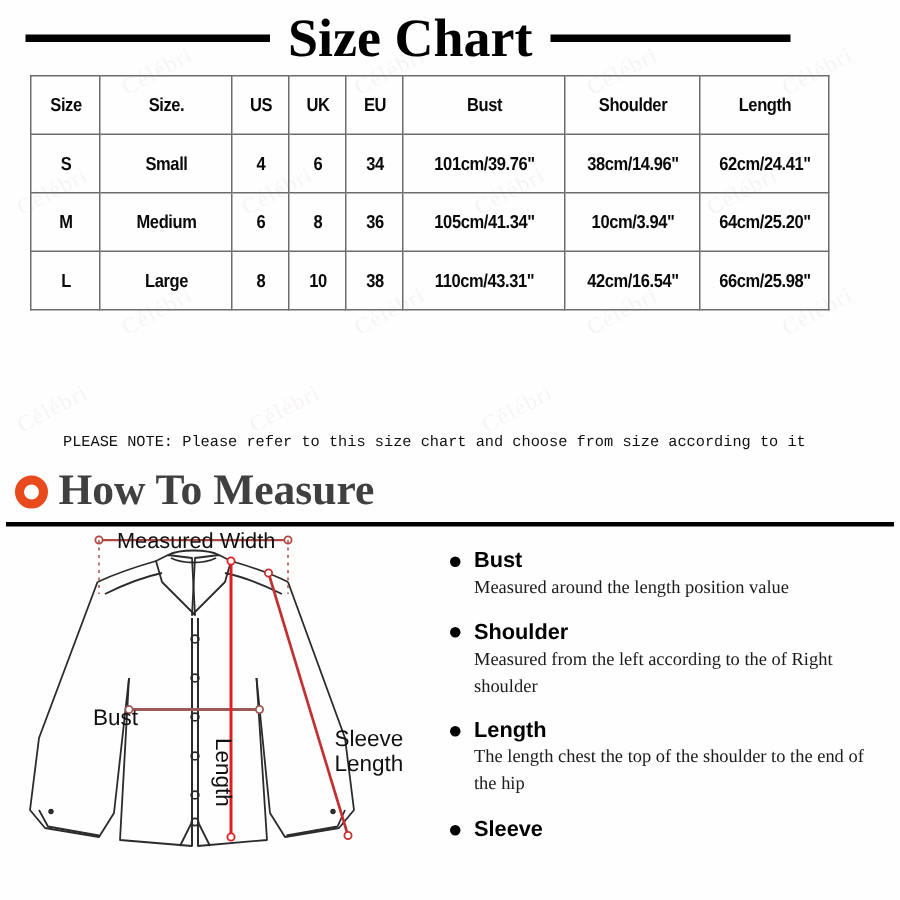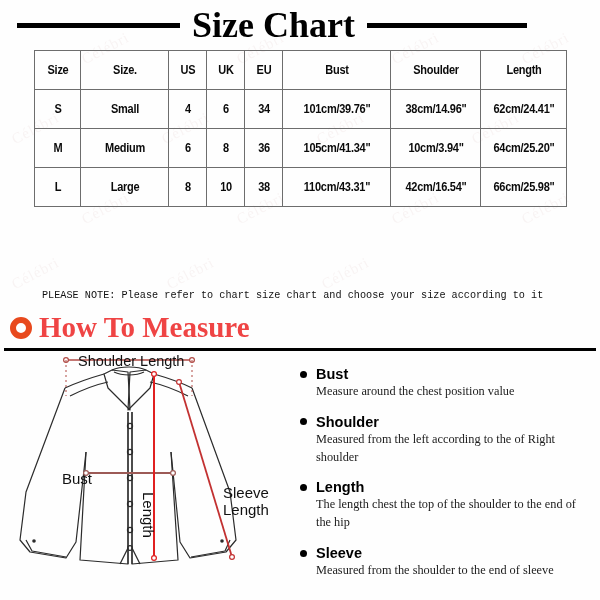--- a/index.html
+++ b/index.html
@@ -65,21 +65,21 @@
     font-weight: 700;
     color: #000;
     line-height: 1;
     white-space: nowrap;
   }
 
   
   .size-table-wrap {
     position: absolute;
     top: 50px;
-    left: 34px;
+    left: 20px;
     width: 532px;
     z-index: 2;
   }
   table.size-table {
     border-collapse: collapse;
     width: 532px;
     table-layout: fixed;
     background: transparent;
   }
   table.size-table td {
@@ -132,21 +132,21 @@
     border-radius: 50%;
     border: 6px solid #e8491d;
     box-sizing: border-box;
     margin-right: 7px;
     flex: 0 0 auto;
   }
   .htm-title {
     font-family: "Liberation Serif", serif;
     font-size: 29px;
     font-weight: 700;
-    color: #ef4444;
+    color: #404040;
     line-height: 1;
     white-space: nowrap;
   }
   .htm-underline {
     position: absolute;
     top: 348px;
     left: 4px;
     width: 592px;
     height: 3px;
     background: #000;
@@ -320,21 +320,21 @@
           <td>10</td>
           <td>38</td>
           <td>110cm/43.31"</td>
           <td>42cm/16.54"</td>
           <td>66cm/25.98"</td>
         </tr>
       </tbody>
     </table>
   </div>
 
-  <div class="please-note">PLEASE NOTE: Please refer to chart size chart and choose your size according to it</div>
+  <div class="please-note">PLEASE NOTE: Please refer to this size chart and choose from size according to it</div>
 
   <div class="htm-row">
     <div class="htm-ring"></div>
     <div class="htm-title">How To Measure</div>
   </div>
   <div class="htm-underline"></div>
 
   <svg class="diagram" viewBox="0 0 292 248">
     <g fill="none" stroke="#2b2b2b" stroke-width="1.2" stroke-linejoin="round">
 
@@ -401,52 +401,51 @@
       <circle cx="146" cy="206" r="2.4" fill="#ffffff" stroke="#e02020" stroke-width="1.2"></circle>
     </g>
 
     <g>
       <line x1="171" y1="30" x2="224" y2="205" stroke="#c23131" stroke-width="1.8"></line>
       <circle cx="171" cy="30" r="2.4" fill="#ffffff" stroke="#c23131" stroke-width="1.2"></circle>
       <circle cx="224" cy="205" r="2.4" fill="#ffffff" stroke="#c23131" stroke-width="1.2"></circle>
     </g>
   </svg>
 
-  <div class="shoulder-width-label">Shoulder Length</div>
+  <div class="shoulder-width-label">Measured Width</div>
   <div class="bust-label">Bust</div>
   <div class="length-label">Length</div>
   <div class="sleeve-label">
     <div>Sleeve</div>
     <div>Length</div>
   </div>
 
   <div class="measure-list">
     <div class="measure-item">
       <div class="measure-head">
         <span class="bullet"></span>
         <span class="measure-title">Bust</span>
       </div>
-      <div class="measure-desc">Measure around the chest position value</div>
+      <div class="measure-desc">Measured around the length position value</div>
     </div>
     <div class="measure-item">
       <div class="measure-head">
         <span class="bullet"></span>
         <span class="measure-title">Shoulder</span>
       </div>
       <div class="measure-desc">Measured from the left according to the of Right shoulder</div>
     </div>
     <div class="measure-item">
       <div class="measure-head">
         <span class="bullet"></span>
         <span class="measure-title">Length</span>
       </div>
       <div class="measure-desc">The length chest the top of the shoulder to the end of the hip</div>
     </div>
     <div class="measure-item">
       <div class="measure-head">
         <span class="bullet"></span>
         <span class="measure-title">Sleeve</span>
       </div>
-      <div class="measure-desc">Measured from the shoulder to the end of sleeve</div>
     </div>
   </div>
 
 </div>
 
 </body></html>

